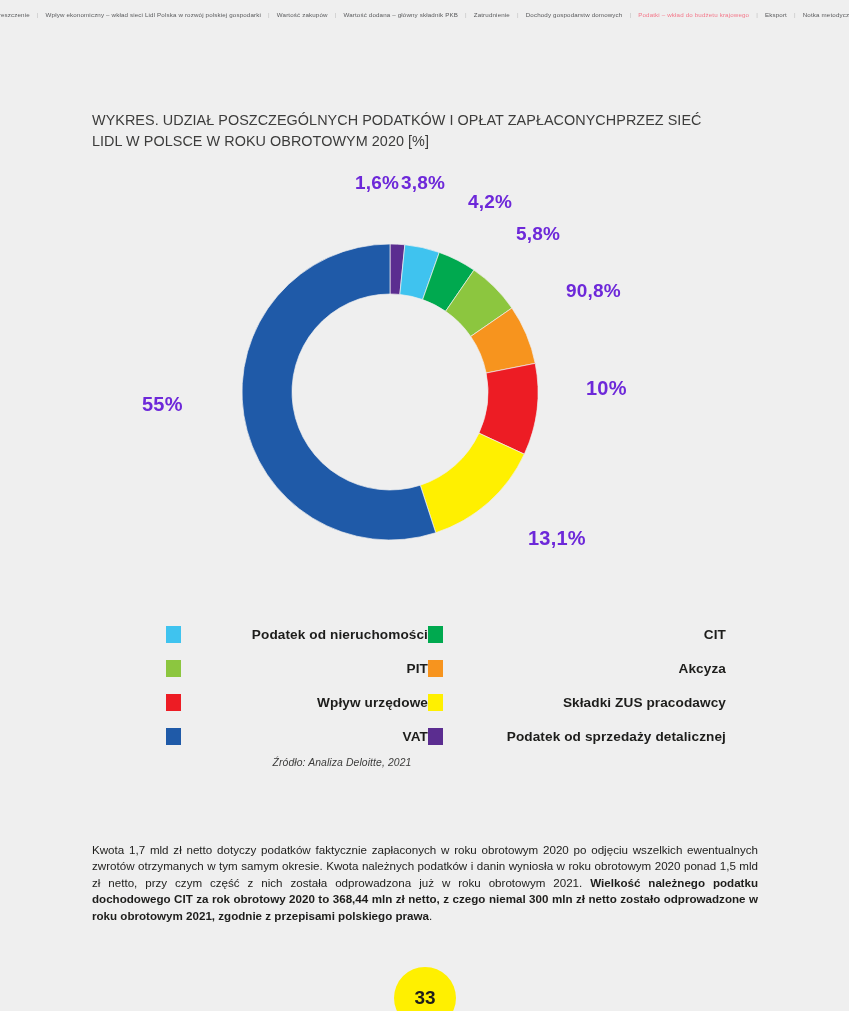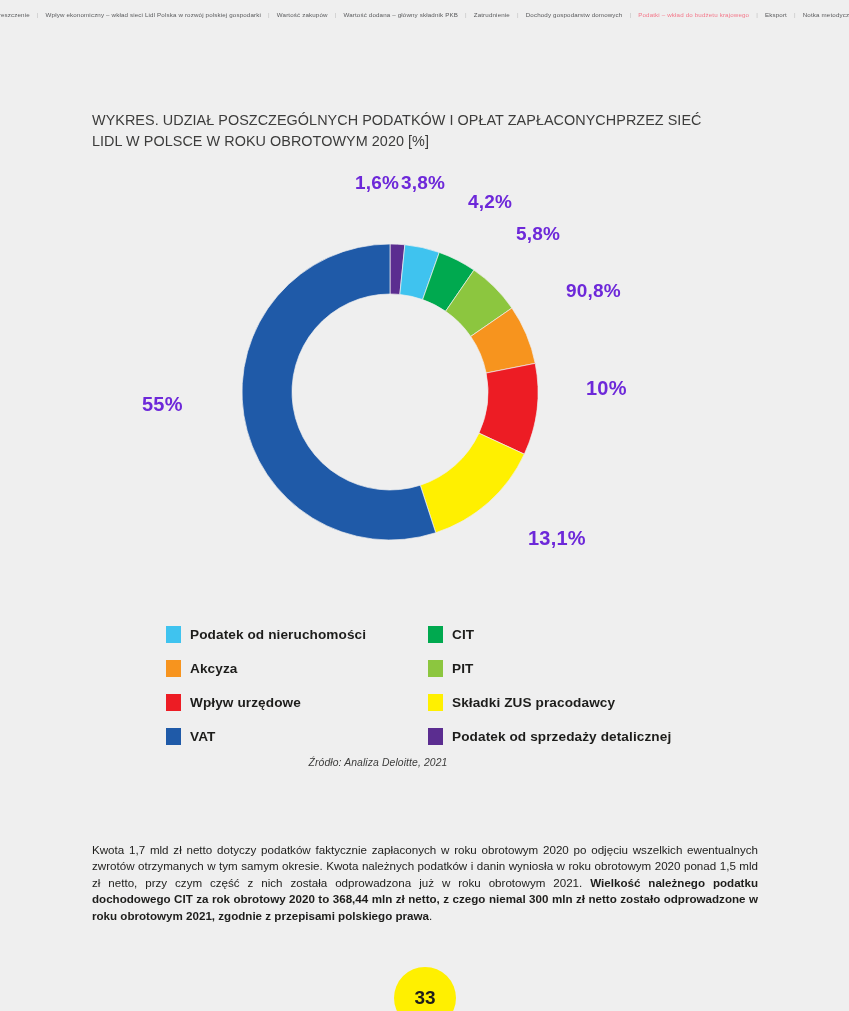--- a/index.html
+++ b/index.html
@@ -85,20 +85,21 @@
     width: 560px;
     display: grid;
     grid-template-columns: 262px 1fr;
     grid-auto-rows: 34px;
     align-items: center;
   }
   .legend-item {
     display: flex;
     align-items: center;
     gap: 9px;
+    justify-content: space-between;
   }
   .swatch {
     width: 15px;
     height: 17px;
     flex: 0 0 auto;
   }
   .legend-label {
     font-size: 13.6px;
     font-weight: 700;
     color: #1d1d1b;
@@ -110,21 +111,20 @@
   .source {
     position: absolute;
     left: 0;
     top: 757px;
     width: 684px;
     text-align: center;
     font-size: 10.4px;
     font-style: italic;
     color: #3c3c3b;
     letter-spacing: 0.1px;
-    padding-left: 36px;
   }
 
   
   .bodycopy {
     position: absolute;
     left: 92px;
     top: 842px;
     width: 666px;
     font-size: 11.6px;
     line-height: 16.4px;
@@ -200,26 +200,26 @@
 <div class="legend">
   <div class="legend-item">
     <span class="swatch" style="background: rgb(63, 195, 239);"></span>
     <span class="legend-label">Podatek od nieruchomości</span>
   </div>
   <div class="legend-item">
     <span class="swatch" style="background: rgb(0, 169, 79);"></span>
     <span class="legend-label">CIT</span>
   </div>
   <div class="legend-item">
+    <span class="swatch" style="background: rgb(140, 198, 63);"></span>
+    <span class="legend-label">PIT</span>
+  </div>
+  <div class="legend-item">
     <span class="swatch" style="background: rgb(247, 148, 30);"></span>
     <span class="legend-label">Akcyza</span>
-  </div>
-  <div class="legend-item">
-    <span class="swatch" style="background: rgb(140, 198, 63);"></span>
-    <span class="legend-label">PIT</span>
   </div>
   <div class="legend-item">
     <span class="swatch" style="background: rgb(237, 28, 36);"></span>
     <span class="legend-label">Wpływ urzędowe</span>
   </div>
   <div class="legend-item">
     <span class="swatch" style="background: rgb(255, 240, 0);"></span>
     <span class="legend-label">Składki ZUS pracodawcy</span>
   </div>
   <div class="legend-item">

